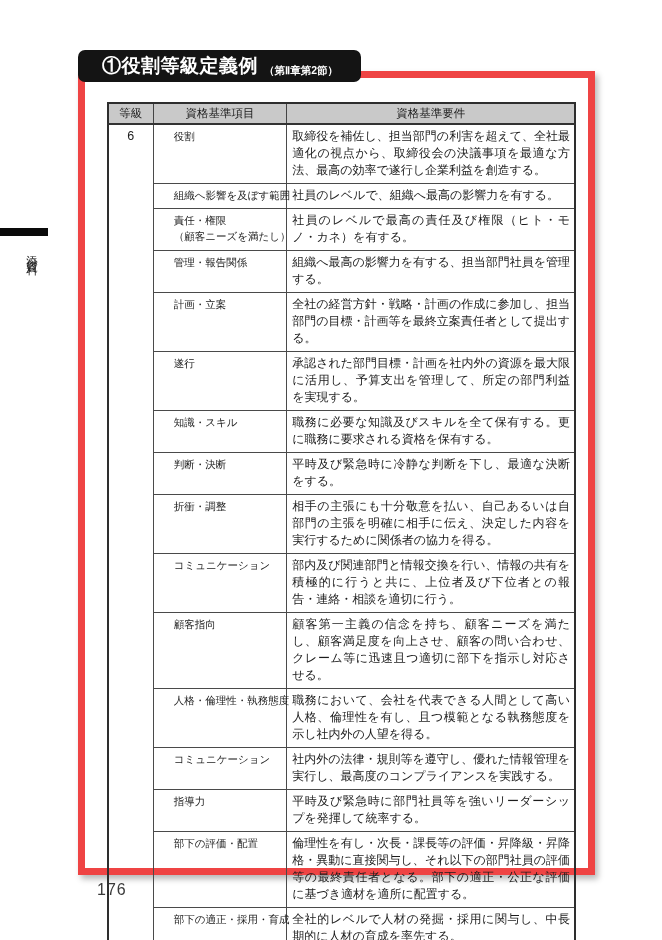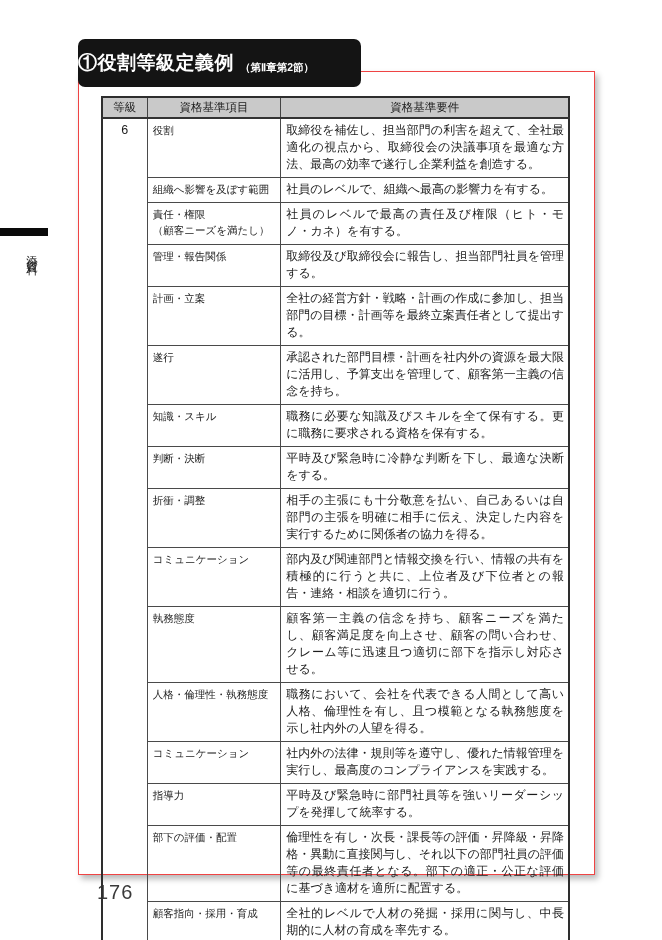--- a/index.html
+++ b/index.html
@@ -31,29 +31,29 @@
     writing-mode: vertical-rl;
     font-family: "Liberation Serif", serif;
     font-size: 11.5px;
     letter-spacing: 3px;
     color: #222222;
   }
   
   .banner {
     position: absolute;
     left: 78px;
-    top: 39px;
+    top: 50px;
     width: 283px;
-    height: 48px;
+    height: 32px;
     background: var(--banner-bg, #141414);
     border-radius: 7px;
     z-index: 3;
     display: flex;
     align-items: center;
-    padding-left: 0;
+    padding-left: 24px;
     box-sizing: border-box;
   }
   .banner-title {
     color: #ffffff;
     font-weight: bold;
     font-size: 19px;
     letter-spacing: 0.5px;
   }
   .banner-sub {
     color: #ffffff;
@@ -63,21 +63,21 @@
     margin-top: 9px;
   }
   
   .page-box {
     position: absolute;
     left: 78px;
     top: 71px;
     width: 517px;
     height: 804px;
     background: #ffffff;
-    border: 1px solid #ef4444;
+    border: 7px solid #ef4444;
     box-shadow: 3px 4px 6px rgba(0,0,0,0.28);
     box-sizing: border-box;
     z-index: 1;
   }
   .doc-table {
     position: absolute;
     left: 22px;
     top: 24px;
     width: 469px;
     border-collapse: collapse;
@@ -106,36 +106,36 @@
   .col-item  { width: 133px; }
   .col-req   { width: 287px; }
   td.grade-cell {
     text-align: center;
     font-size: 12.5px;
     padding-top: 4px;
     font-family: "Liberation Sans", sans-serif;
   }
   td.item-cell {
     font-size: 10.5px;
-    padding: 4px 3px 4px 5px;
+    padding: 4px 3px 4px 20px;
     line-height: 16px;
   }
   td.item-cell .item-line { white-space: nowrap; }
   td.req-cell {
     font-size: 12px;
     padding: 3px 4px 4px 5px;
     line-height: 17px;
     text-align: justify;
     margin-left: 12px;
   }
   .page-number {
     position: absolute;
     left: 97px;
     top: 881px;
-    font-size: 20px;
+    font-size: 16px;
     color: #3a3a3a;
     letter-spacing: 1px;
   }
 </style>
 </head>
 <body>
 
 <div class="canvas">
 
   <div class="edge-bar"></div>
@@ -178,33 +178,33 @@
             <td class="item-cell">
               <div class="item-line">責任・権限</div>
               <div class="item-line">（顧客ニーズを満たし）</div>
             </td>
             <td class="req-cell">社員のレベルで最高の責任及び権限（ヒト・モノ・カネ）を有する。</td>
           </tr>
           <tr>
             <td class="item-cell">
               <div class="item-line">管理・報告関係</div>
             </td>
-            <td class="req-cell">取締役及び取締役会に報告し、担当部門社員を管理する。</td>
+            <td class="req-cell">組織へ最高の影響力を有する、担当部門社員を管理する。</td>
           </tr>
           <tr>
             <td class="item-cell">
               <div class="item-line">計画・立案</div>
             </td>
             <td class="req-cell">全社の経営方針・戦略・計画の作成に参加し、担当部門の目標・計画等を最終立案責任者として提出する。</td>
           </tr>
           <tr>
             <td class="item-cell">
               <div class="item-line">遂行</div>
             </td>
-            <td class="req-cell">承認された部門目標・計画を社内外の資源を最大限に活用し、予算支出を管理して、顧客第一主義の信念を持ち。</td>
+            <td class="req-cell">承認された部門目標・計画を社内外の資源を最大限に活用し、予算支出を管理して、所定の部門利益を実現する。</td>
           </tr>
           <tr>
             <td class="item-cell">
               <div class="item-line">知識・スキル</div>
             </td>
             <td class="req-cell">職務に必要な知識及びスキルを全て保有する。更に職務に要求される資格を保有する。</td>
           </tr>
           <tr>
             <td class="item-cell">
               <div class="item-line">判断・決断</div>
@@ -218,21 +218,21 @@
             <td class="req-cell">相手の主張にも十分敬意を払い、自己あるいは自部門の主張を明確に相手に伝え、決定した内容を実行するために関係者の協力を得る。</td>
           </tr>
           <tr>
             <td class="item-cell">
               <div class="item-line">コミュニケーション</div>
             </td>
             <td class="req-cell">部内及び関連部門と情報交換を行い、情報の共有を積極的に行うと共に、上位者及び下位者との報告・連絡・相談を適切に行う。</td>
           </tr>
           <tr>
             <td class="item-cell">
-              <div class="item-line">執務態度</div>
+              <div class="item-line">顧客指向</div>
             </td>
             <td class="req-cell">顧客第一主義の信念を持ち、顧客ニーズを満たし、顧客満足度を向上させ、顧客の問い合わせ、クレーム等に迅速且つ適切に部下を指示し対応させる。</td>
           </tr>
           <tr>
             <td class="item-cell">
               <div class="item-line">人格・倫理性・執務態度</div>
             </td>
             <td class="req-cell">職務において、会社を代表できる人間として高い人格、倫理性を有し、且つ模範となる執務態度を示し社内外の人望を得る。</td>
           </tr>
           <tr>
@@ -248,21 +248,21 @@
             <td class="req-cell">平時及び緊急時に部門社員等を強いリーダーシップを発揮して統率する。</td>
           </tr>
           <tr>
             <td class="item-cell">
               <div class="item-line">部下の評価・配置</div>
             </td>
             <td class="req-cell">倫理性を有し・次長・課長等の評価・昇降級・昇降格・異動に直接関与し、それ以下の部門社員の評価等の最終責任者となる。部下の適正・公正な評価に基づき適材を適所に配置する。</td>
           </tr>
           <tr>
             <td class="item-cell">
-              <div class="item-line">顧客指向・採用・育成</div>
+              <div class="item-line">部下の適正・採用・育成</div>
             </td>
             <td class="req-cell">全社的レベルで人材の発掘・採用に関与し、中長期的に人材の育成を率先する。</td>
           </tr>
         </tbody>
     </table>
   </div>
 
   <div class="page-number">176</div>
 
 </div>

